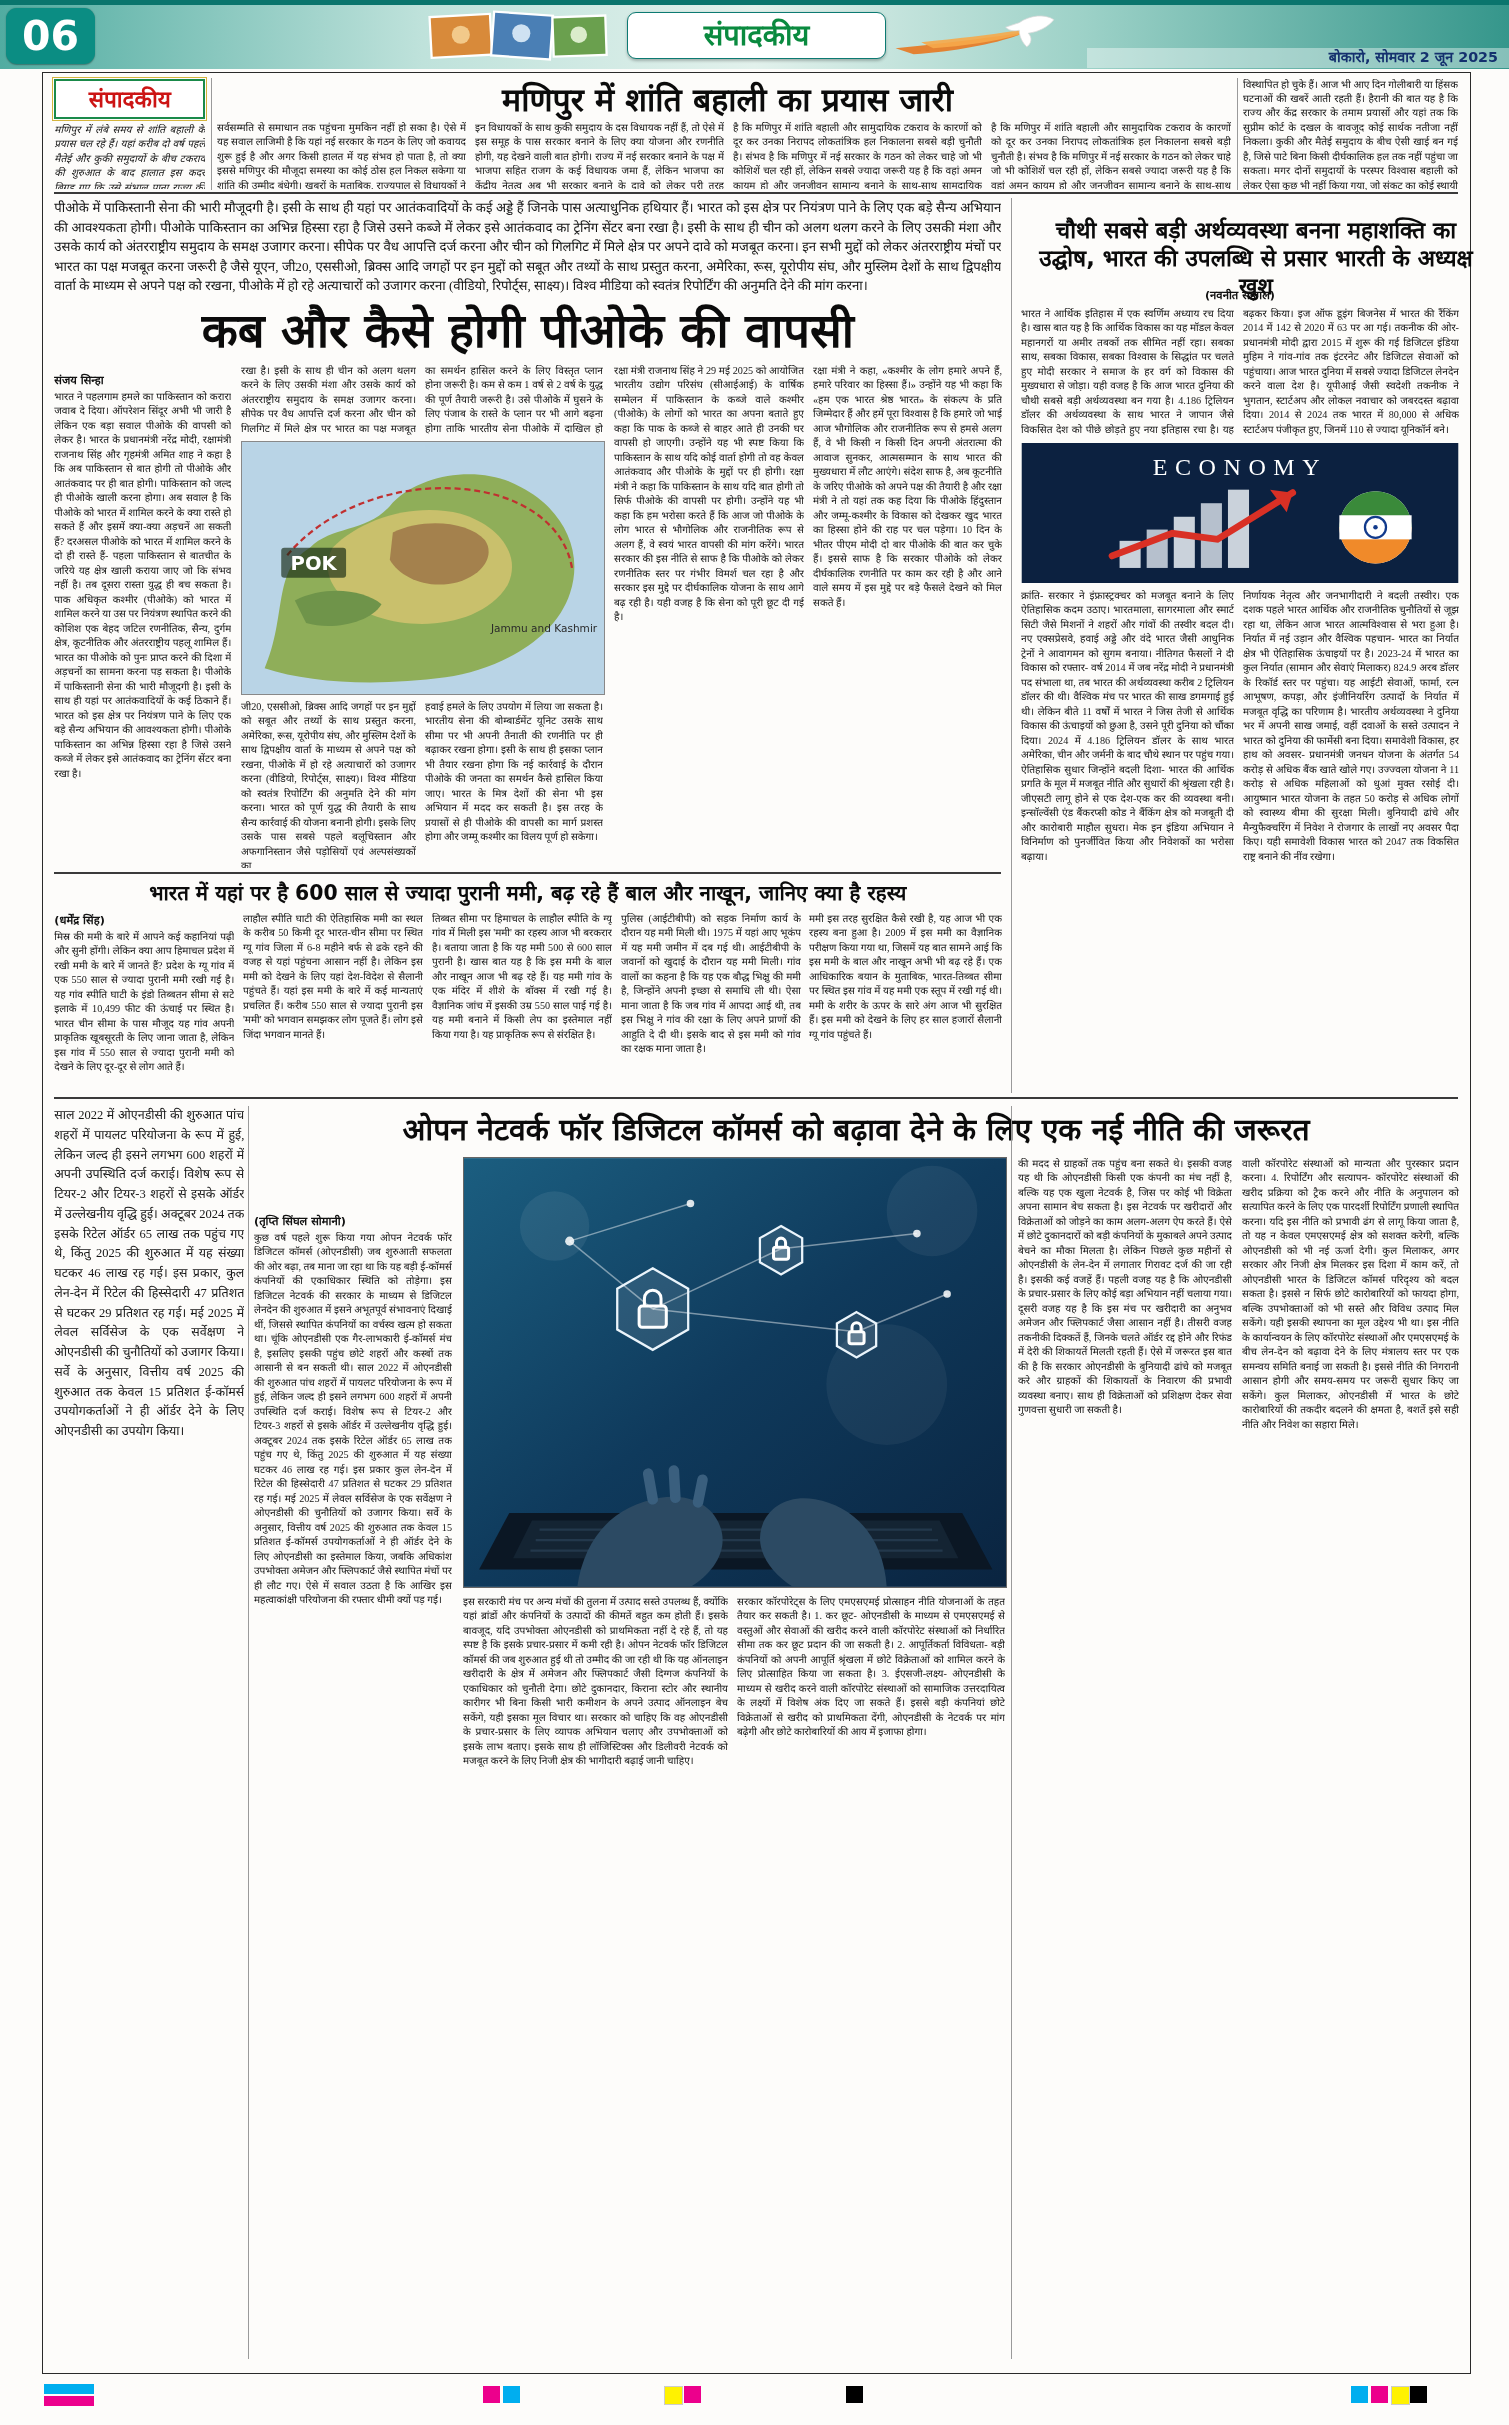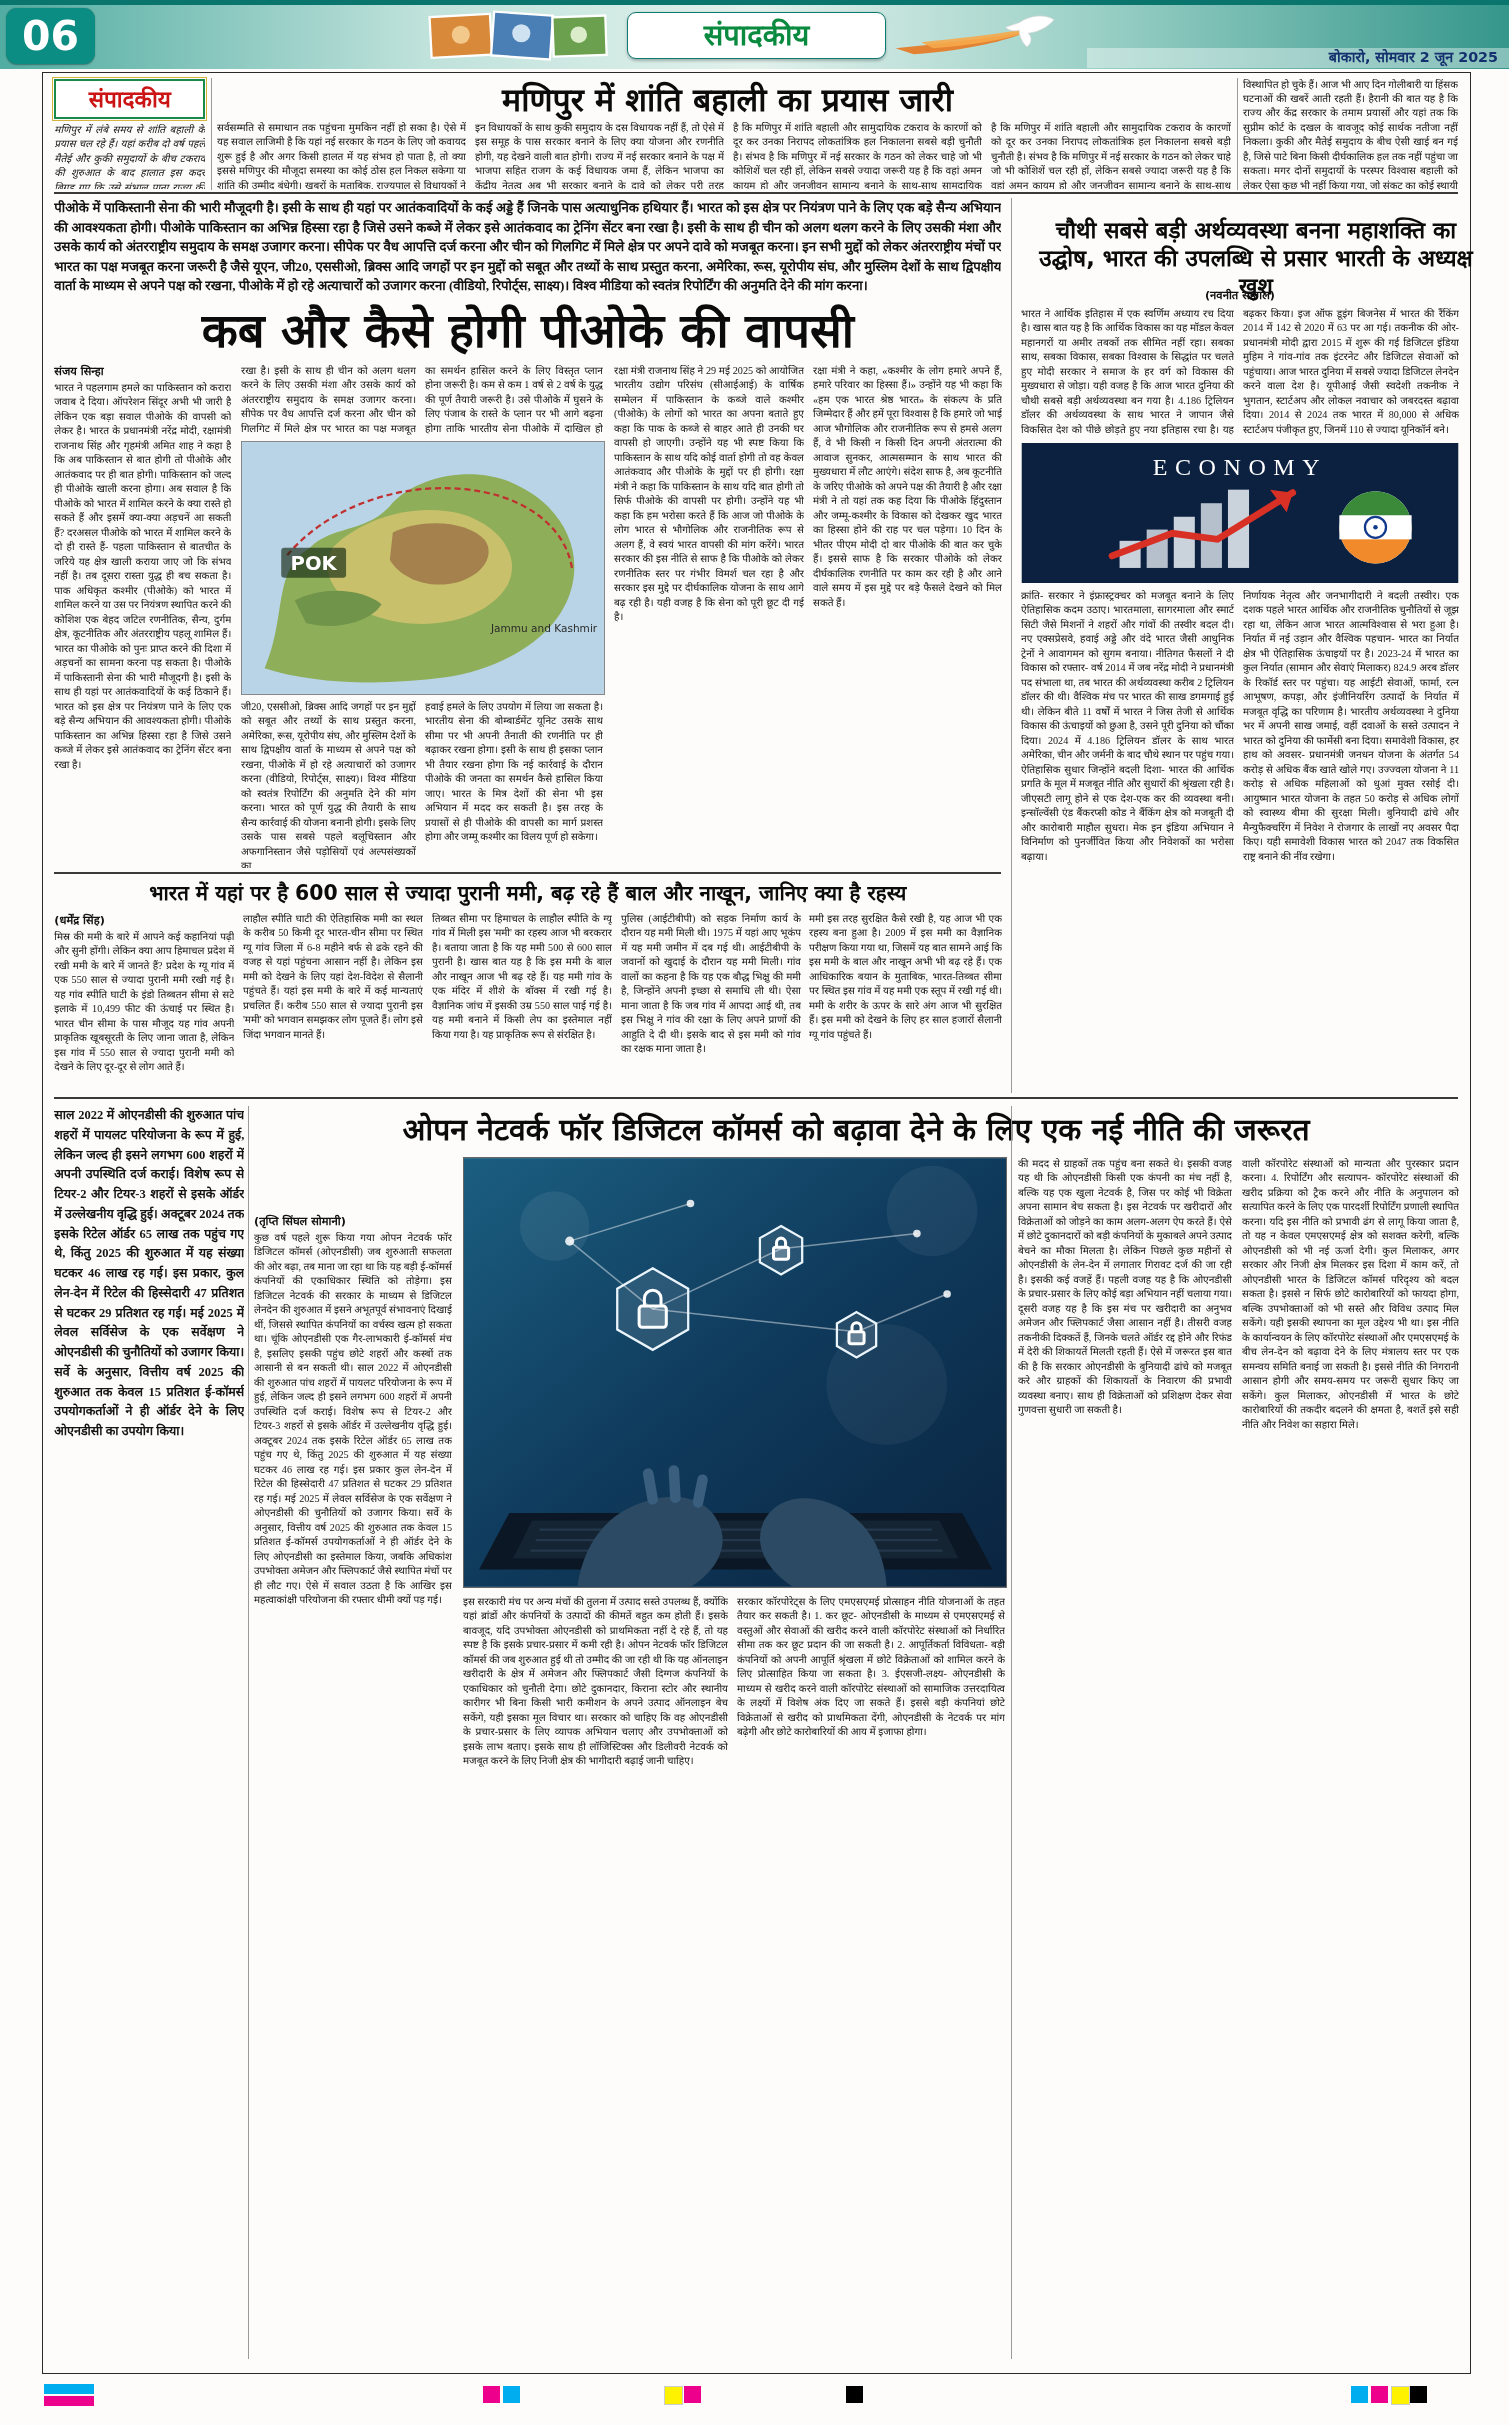--- a/index.html
+++ b/index.html
@@ -21,21 +21,21 @@
      text-shadow:1.5px 1.5px 0 #123a6e,-0.8px -0.8px 0 #123a6e;}
   #date-band{left:1087px;top:48px;width:423px;height:20.4px;background:rgba(255,255,255,.40);}
   #date-line{left:1087px;top:48px;width:411px;height:20px;color:#14306e;font-family:"DejaVu Sans",sans-serif;
      font-weight:bold;font-size:14.3px;line-height:19.6px;text-align:right;padding-right:12px;}
   
   #frame{left:42px;top:72px;width:1427px;height:2300px;border:1.5px solid #2a2a2a;background:#fdfcfa;}
   .hrule{position:absolute;background:#3a3a3a;height:1.5px;}
   .vrule{position:absolute;background:#9a9a9a;width:0.8px;}
   
   .coltext{font-size:10.2px;line-height:1.42;text-align:justify;overflow:hidden;color:#141414;}
-  .boldtext{font-weight:bold;}
+  .boldtext{font-weight:normal;}
   .byline{font-family:"DejaVu Sans",sans-serif;font-weight:bold;font-size:11.3px;margin-bottom:3px;}
   .headline{font-family:"DejaVu Sans",sans-serif;font-weight:bold;color:#0b0b0b;text-align:center;overflow:hidden;}
   #edit-label{border:2.3px solid #1a8a4a;outline:1.5px solid #d4b43c;outline-offset:1.5px;background:#fff;
      color:#cc1414;font-family:"DejaVu Sans",sans-serif;font-weight:bold;font-size:22.6px;text-align:center;line-height:36px;}
   
   .reg{position:absolute;}
 </style>
 </head>
 <body>
 
@@ -90,21 +90,21 @@
       <div class="abs coltext" style="left:1200px;top:4.5px;width:215px;height:112px;">विस्थापित हो चुके हैं। आज भी आए दिन गोलीबारी या हिंसक घटनाओं की खबरें आती रहती हैं। हैरानी की बात यह है कि राज्य और केंद्र सरकार के तमाम प्रयासों और यहां तक कि सुप्रीम कोर्ट के दखल के बावजूद कोई सार्थक नतीजा नहीं निकला। कुकी और मैतेई समुदाय के बीच ऐसी खाई बन गई है, जिसे पाटे बिना किसी दीर्घकालिक हल तक नहीं पहुंचा जा सकता। मगर दोनों समुदायों के परस्पर विश्वास बहाली को लेकर ऐसा कुछ भी नहीं किया गया, जो संकट का कोई स्थायी समाधान दे सके। आज भी अगर मणिपुर अपने जनजीवन में अस्थिर है, तो इसके लिए किसकी जिम्मेदारी बनती है? जाहिर है, नई सरकार के गठन के प्रयासों के समानांतर जरूरत इस बात की है कि वहां संघर्षरत समुदायों के बीच विश्वास और संवाद कायम किया जाए।</div>
 
       <div class="abs hrule" style="left:11.3px;top:119px;width:1404px;"></div>
     </section>
 
     <section>
       <div class="abs coltext boldtext" style="left:11.3px;top:125px;width:947px;height:97px;font-size:13.2px;line-height:1.48;">पीओके में पाकिस्तानी सेना की भारी मौजूदगी है। इसी के साथ ही यहां पर आतंकवादियों के कई अड्डे हैं जिनके पास अत्याधुनिक हथियार हैं। भारत को इस क्षेत्र पर नियंत्रण पाने के लिए एक बड़े सैन्य अभियान की आवश्यकता होगी। पीओके पाकिस्तान का अभिन्न हिस्सा रहा है जिसे उसने कब्जे में लेकर इसे आतंकवाद का ट्रेनिंग सेंटर बना रखा है। इसी के साथ ही चीन को अलग थलग करने के लिए उसकी मंशा और उसके कार्य को अंतरराष्ट्रीय समुदाय के समक्ष उजागर करना। सीपेक पर वैध आपत्ति दर्ज करना और चीन को गिलगिट में मिले क्षेत्र पर अपने दावे को मजबूत करना। इन सभी मुद्दों को लेकर अंतरराष्ट्रीय मंचों पर भारत का पक्ष मजबूत करना जरूरी है जैसे यूएन, जी20, एससीओ, ब्रिक्स आदि जगहों पर इन मुद्दों को सबूत और तथ्यों के साथ प्रस्तुत करना, अमेरिका, रूस, यूरोपीय संघ, और मुस्लिम देशों के साथ द्विपक्षीय वार्ता के माध्यम से अपने पक्ष को रखना, पीओके में हो रहे अत्याचारों को उजागर करना (वीडियो, रिपोर्ट्स, साक्ष्य)। विश्व मीडिया को स्वतंत्र रिपोर्टिंग की अनुमति देने की मांग करना।</div>
 
       <h1 class="abs headline" style="left:11.3px;top:228px;width:947px;height:60px;font-size:47px;line-height:60px;margin:0;">कब और कैसे होगी पीओके की वापसी</h1>
 
-      <div class="abs" style="left:11.3px;top:290px;width:177px;height:503px;">
+      <div class="abs" style="left:11.3px;top:299px;width:177px;height:503px;">
         <div class="byline">संजय सिन्हा</div>
         <div class="coltext" style="height:480px;">भारत ने पहलगाम हमले का पाकिस्तान को करारा जवाब दे दिया। ऑपरेशन सिंदूर अभी भी जारी है लेकिन एक बड़ा सवाल पीओके की वापसी को लेकर है। भारत के प्रधानमंत्री नरेंद्र मोदी, रक्षामंत्री राजनाथ सिंह और गृहमंत्री अमित शाह ने कहा है कि अब पाकिस्तान से बात होगी तो पीओके और आतंकवाद पर ही बात होगी। पाकिस्तान को जल्द ही पीओके खाली करना होगा। अब सवाल है कि पीओके को भारत में शामिल करने के क्या रास्ते हो सकते हैं और इसमें क्या-क्या अड़चनें आ सकती हैं? दरअसल पीओके को भारत में शामिल करने के दो ही रास्ते हैं- पहला पाकिस्तान से बातचीत के जरिये यह क्षेत्र खाली कराया जाए जो कि संभव नहीं है। तब दूसरा रास्ता युद्ध ही बच सकता है। पाक अधिकृत कश्मीर (पीओके) को भारत में शामिल करने या उस पर नियंत्रण स्थापित करने की कोशिश एक बेहद जटिल रणनीतिक, सैन्य, दुर्गम क्षेत्र, कूटनीतिक और अंतरराष्ट्रीय पहलू शामिल हैं। भारत का पीओके को पुनः प्राप्त करने की दिशा में अड़चनों का सामना करना पड़ सकता है। पीओके में पाकिस्तानी सेना की भारी मौजूदगी है। इसी के साथ ही यहां पर आतंकवादियों के कई ठिकाने हैं। भारत को इस क्षेत्र पर नियंत्रण पाने के लिए एक बड़े सैन्य अभियान की आवश्यकता होगी। पीओके पाकिस्तान का अभिन्न हिस्सा रहा है जिसे उसने कब्जे में लेकर इसे आतंकवाद का ट्रेनिंग सेंटर बना रखा है।</div>
       </div>
 
       <div class="abs coltext" style="left:198px;top:291px;width:175px;height:72px;">रखा है। इसी के साथ ही चीन को अलग थलग करने के लिए उसकी मंशा और उसके कार्य को अंतरराष्ट्रीय समुदाय के समक्ष उजागर करना। सीपेक पर वैध आपत्ति दर्ज करना और चीन को गिलगिट में मिले क्षेत्र पर भारत का पक्ष मजबूत करना जरूरी है जैसे यूएन,</div>
       <div class="abs coltext" style="left:382px;top:291px;width:178px;height:72px;">का समर्थन हासिल करने के लिए विस्तृत प्लान होना जरूरी है। कम से कम 1 वर्ष से 2 वर्ष के युद्ध की पूर्ण तैयारी जरूरी है। उसे पीओके में घुसने के लिए पंजाब के रास्ते के प्लान पर भी आगे बढ़ना होगा ताकि भारतीय सेना पीओके में दाखिल हो सकती है। हालांकि जम्मू कश्मीर के अलावा लड़ाई के मार्ग का</div>
 
       <svg class="abs" style="left:198px;top:368px;border:0.8px solid #888;" width="362" height="252" viewBox="0 0 480 334">
         <rect width="480" height="334" fill="#b9d4e6"></rect>
         <path d="M30,300 C60,230 40,170 90,140 C120,110 170,120 200,80 C240,40 320,30 370,60 C420,85 455,140 435,200 C415,262 340,302 270,312 C180,324 90,320 30,300 Z" fill="#8fae59"></path>

